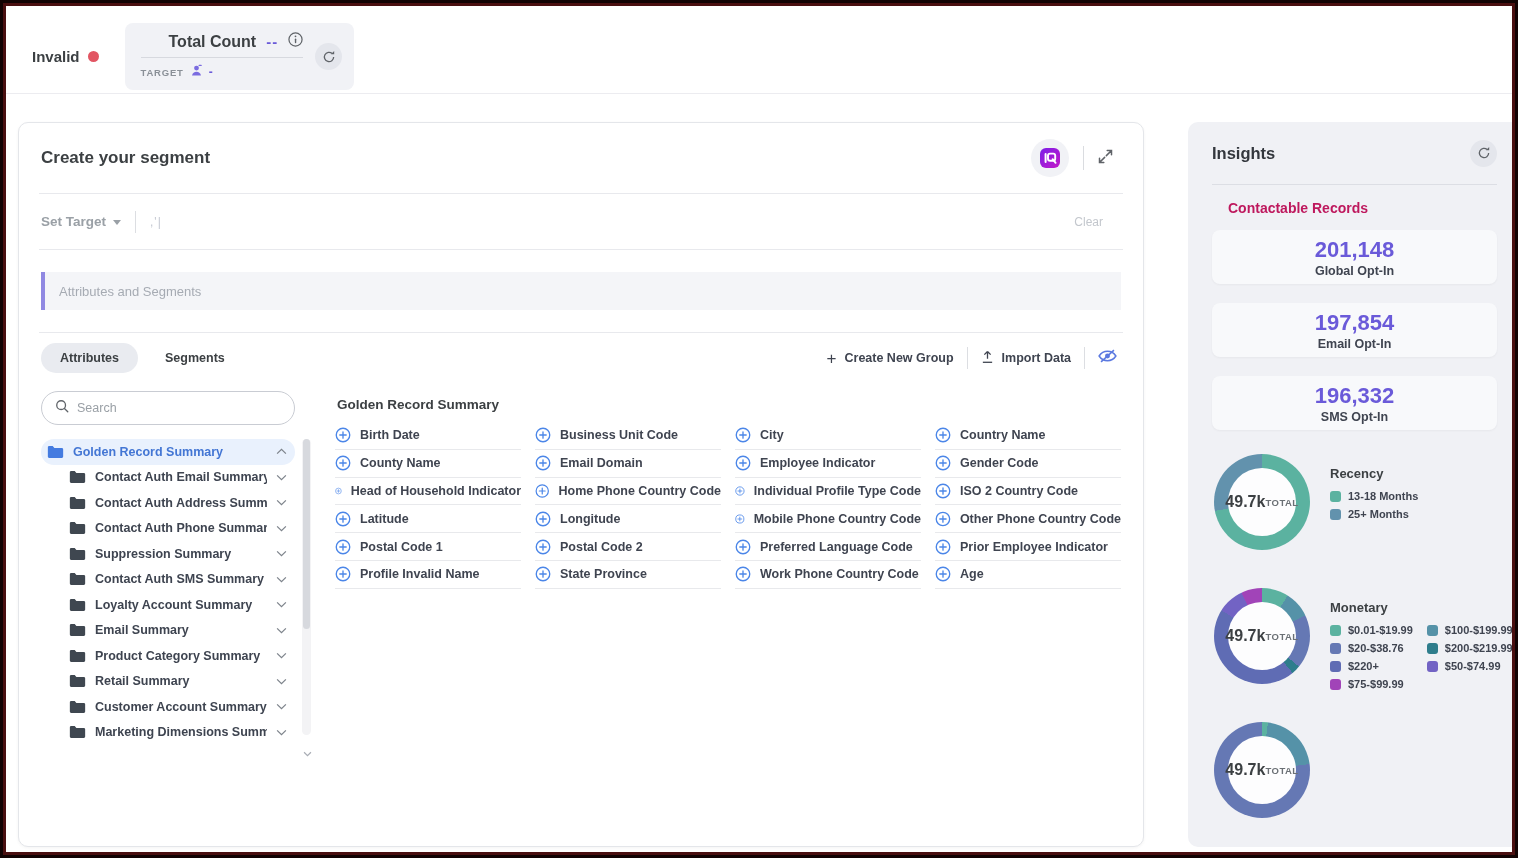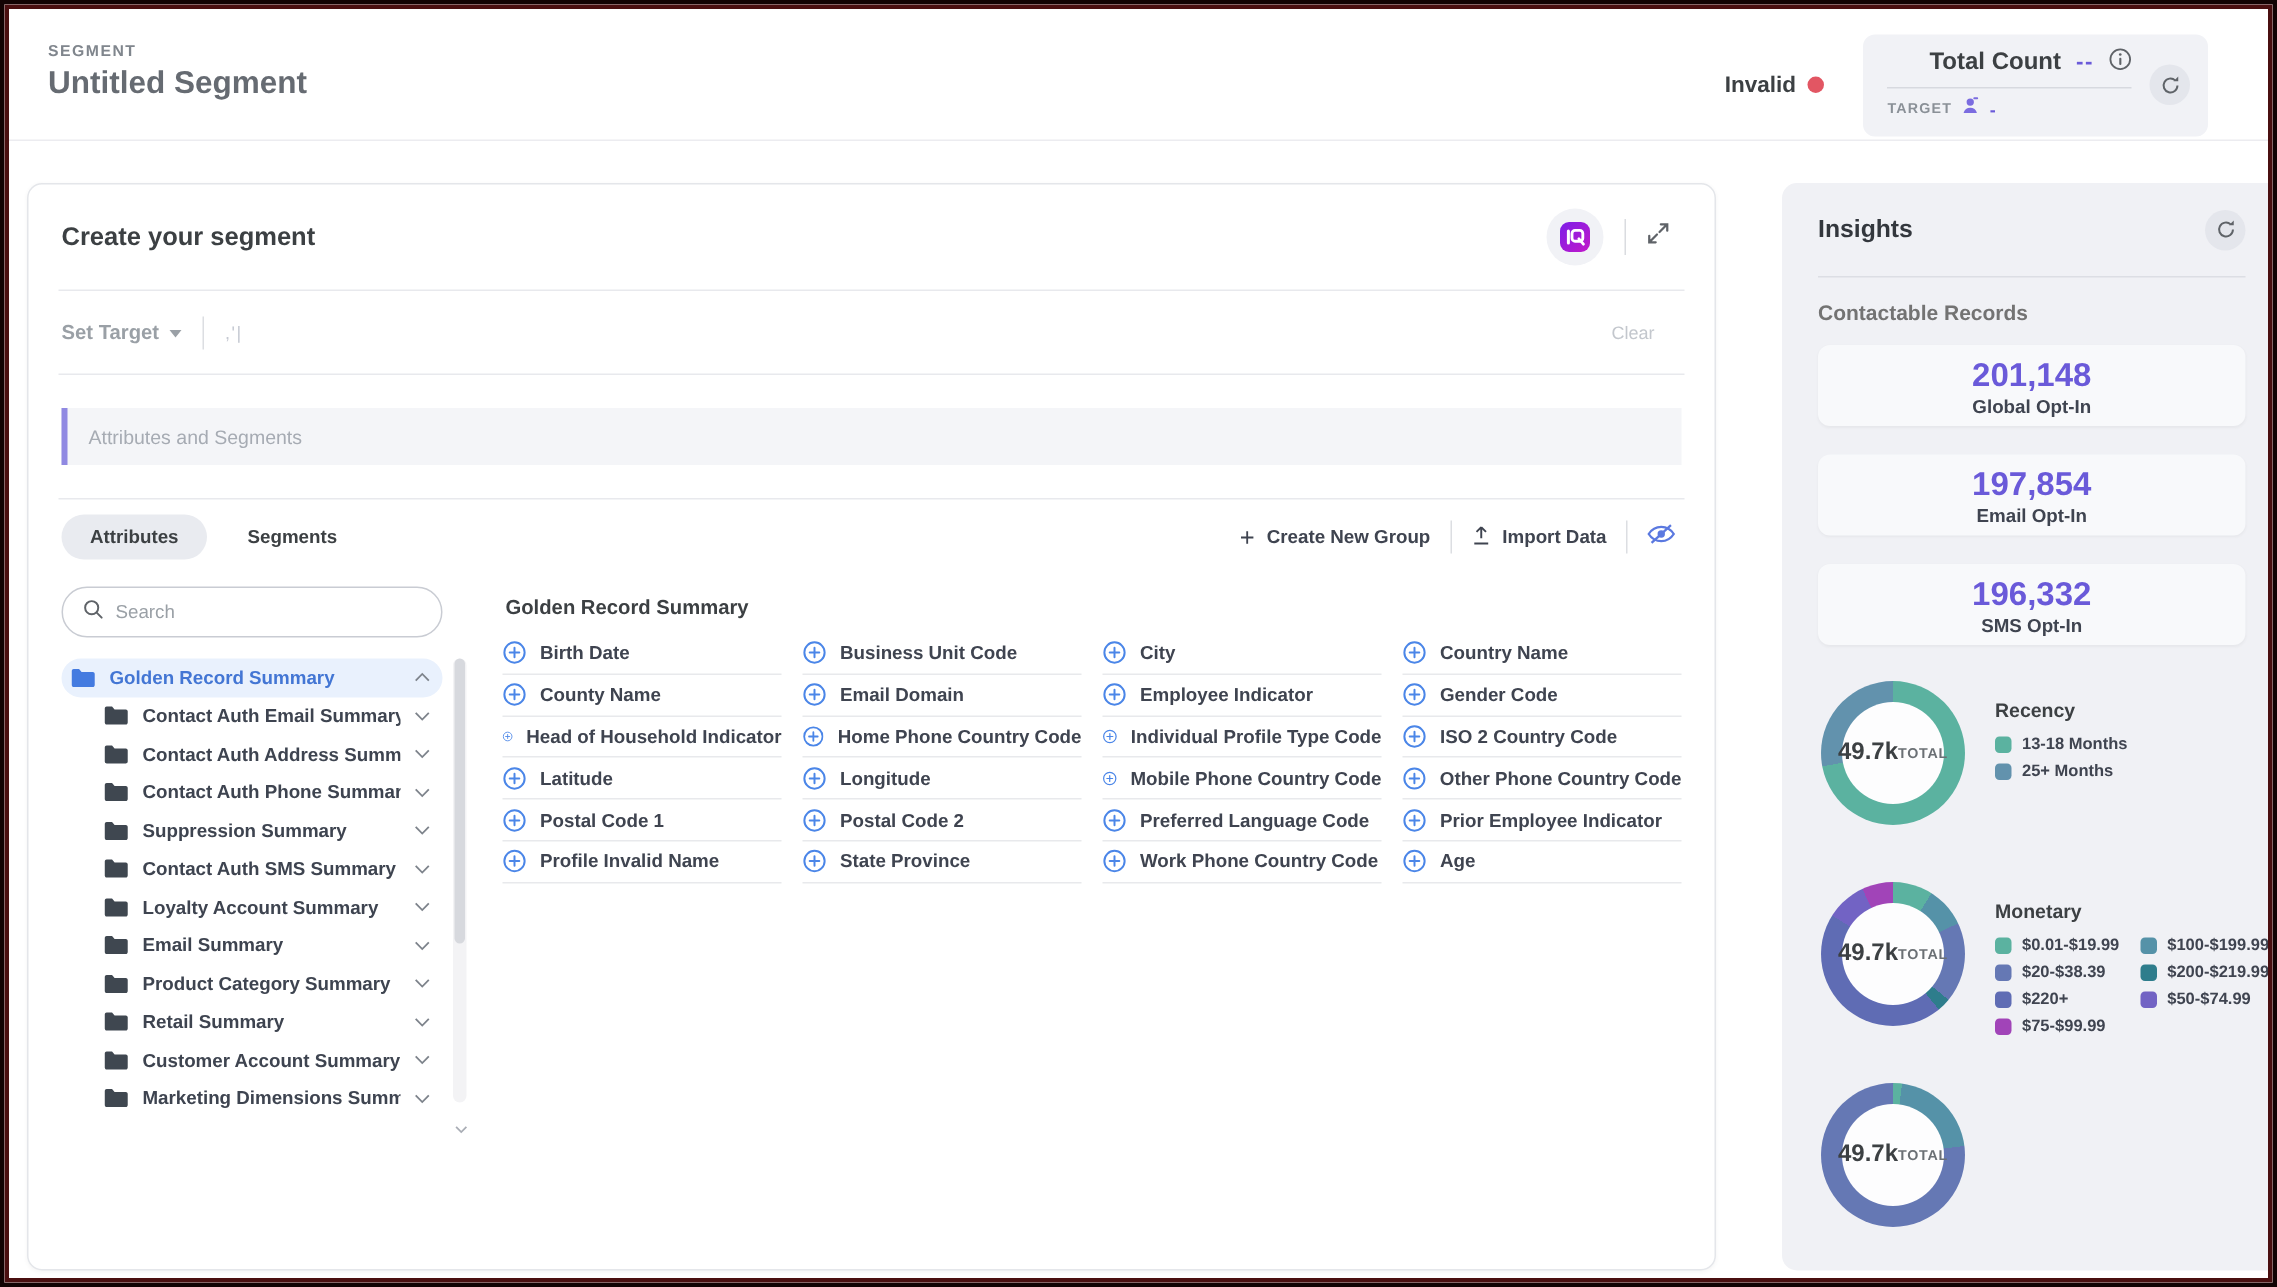--- a/index.html
+++ b/index.html
@@ -74,21 +74,21 @@
   .attr-group-title { font-size:13.5px; font-weight:700; color:#3c4043; margin:6px 0 10px 2px; }
   .attr-grid { display:grid; grid-template-columns:repeat(4, 186px); column-gap:14px; }
   .attr-item { height:27.8px; display:flex; align-items:center; gap:9px; border-bottom:1px solid #e8e9ec; cursor:pointer; }
   .attr-item .lbl { font-size:12.5px; font-weight:600; color:#3f4450; white-space:nowrap; }
 
   
   .insights { width:333px; height:725px; background:#f0f1f5; border-radius:10px; padding:0 24px; }
   .insights-head { height:62px; display:flex; align-items:center; justify-content:space-between; }
   .insights-title { font-size:16.5px; font-weight:700; color:#33373d; }
   .insights-hr { height:1px; background:#dcdee4; }
-  .insights-sub { font-size:14px; font-weight:600; color:#737373; margin:15px 0 14px; }
+  .insights-sub { font-size:14px; font-weight:600; color:#be185d; margin:15px 16px 14px; }
   .stat-card { background:#f8f9fb; border-radius:8px; height:54px; margin-bottom:19px; display:flex; flex-direction:column; align-items:center; justify-content:center; box-shadow:0 1px 2px rgba(60,64,67,.05); }
   .stat-value { font-size:22px; font-weight:700; }
   .stat-label { font-size:12.5px; font-weight:600; color:#3f4450; margin-top:1px; }
 
   .donut-row { display:flex; margin-top:24px; margin-bottom:6px; min-height:110px; }
   .donut { width:96px; height:96px; border-radius:50%; position:relative; flex:none; margin-left:2px; }
   .donut-hole { position:absolute; inset:14px; background:#fdfdfe; border-radius:50%; display:flex; flex-direction:row; align-items:center; justify-content:center; }
   .donut-total { font-size:16px; font-weight:700; color:#3c4043; }
   .donut-total-sub { font-size:9.5px; letter-spacing:.5px; color:#6b7075; font-weight:600; margin-top:1px; }
   .donut-legend { margin-left:20px; padding-top:12px; }
@@ -100,24 +100,20 @@
 
   .accent-purple { color:#6a5ad9; }
 </style>
 </head>
 <body>
 
 <div class="frame">
 <div class="frame-inner">
 
   <div class="app-header">
-    <div>
-      <div class="eyebrow">SEGMENT</div>
-      <div class="seg-title">Untitled Segment</div>
-    </div>
     <div class="header-right">
       <div class="status">
         <span>Invalid</span>
         <span class="status-dot" id="status-dot" style="background: rgb(226, 86, 99);"></span>
       </div>
       <div class="count-box">
         <div class="count-left">
           <div class="count-row1">
             <span class="count-label">Total Count</span>
             <span class="count-value accent-purple">--</span>
@@ -622,21 +618,21 @@
               </div>
               <div class="donut-legend">
                 <div class="legend-title">Monetary</div>
                 <div class="legend-items" style="grid-template-rows:repeat(4, auto)">
                   <div class="legend-item">
                     <span class="legend-swatch" style="background:#5bb2a0"></span>
                     <span class="legend-label">$0.01-$19.99</span>
                   </div>
                   <div class="legend-item">
                     <span class="legend-swatch" style="background:#6578b4"></span>
-                    <span class="legend-label">$20-$38.39</span>
+                    <span class="legend-label">$20-$38.76</span>
                   </div>
                   <div class="legend-item">
                     <span class="legend-swatch" style="background:#5f6cb4"></span>
                     <span class="legend-label">$220+</span>
                   </div>
                   <div class="legend-item">
                     <span class="legend-swatch" style="background:#a144b8"></span>
                     <span class="legend-label">$75-$99.99</span>
                   </div>
                   <div class="legend-item">

